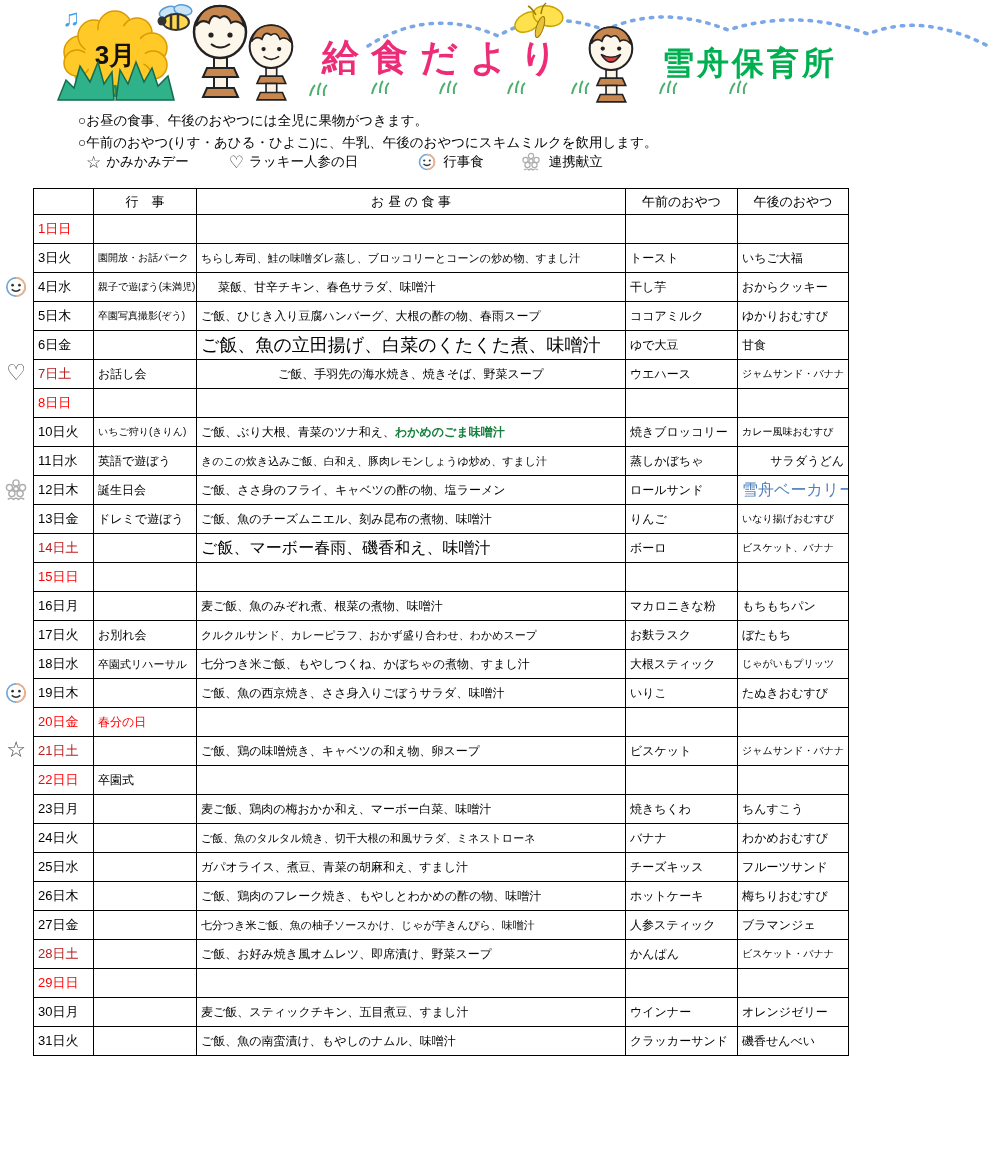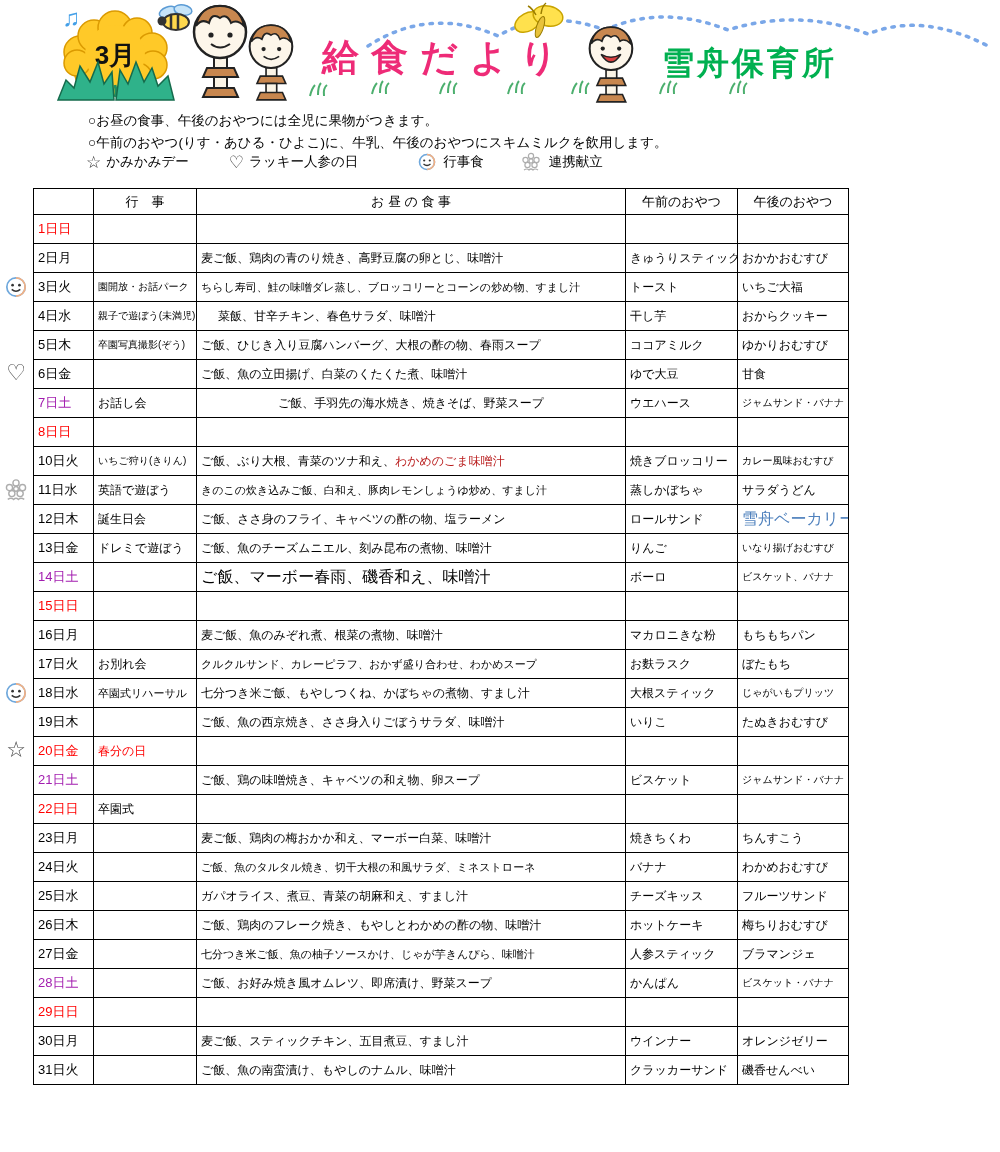--- a/index.html
+++ b/index.html
@@ -3,43 +3,43 @@
 <meta charset="utf-8">
 <style>
   html,body{margin:0;padding:0;background:#fff;}
   body{
     width:1000px;height:1152px;position:relative;overflow:hidden;
     font-family:"Liberation Sans","DejaVu Sans",sans-serif;color:#000;
   }
   
   .header-art{position:absolute;left:0;top:0;width:1000px;height:115px;}
   
-  .notes{position:absolute;left:88px;top:110px;font-size:13.5px;line-height:22px;white-space:nowrap;}
+  .notes{position:absolute;left:78px;top:110px;font-size:13.5px;line-height:22px;white-space:nowrap;}
   .legend{position:absolute;left:86px;top:150px;display:flex;align-items:center;font-size:13.5px;white-space:nowrap;height:24px;}
   .legend .item{display:flex;align-items:center;}
   .legend .glyph{font-size:17px;margin-right:5px;color:#333;}
   .legend .g-sm{margin-right:7px;display:inline-flex;}
   .m1{margin-left:0}.m2{margin-left:40px}.m3{margin-left:60px}.m4{margin-left:36px}
   
   table.menu{
     position:absolute;left:33px;top:188px;border-collapse:collapse;table-layout:fixed;
     width:815px;
   }
   table.menu th,table.menu td{
     border:1px solid #000;padding:0 4px;white-space:nowrap;overflow:hidden;
     font-weight:normal;box-sizing:border-box;
   }
   table.menu thead tr{height:26px;}
   table.menu tbody tr{height:29px;}
   th{font-size:13px;text-align:center;}
   td{font-size:12px;text-align:left;}
   .c-date{font-size:13px;padding-left:6px;}
   .red{color:#ff0000;}
-  .green{color:#a21caf;}
-  .lunch-hl{color:#b91c1c;font-weight:normal;}
+  .green{color:#b91c1c;}
+  .lunch-hl{color:#15803d;font-weight:bold;}
   .pm-blue{color:#4F81BD;font-weight:bold;}
   
   .margin-icon{
     position:absolute;left:1px;width:30px;height:26px;text-align:center;
     font-size:22px;line-height:26px;color:#444;
   }
   .margin-icon svg{vertical-align:middle;}
 </style>
 </head>
 <body>
@@ -203,27 +203,20 @@
   </thead>
   <tbody>
   <tr>
     <td class="c-date red">1日日</td>
     <td class="c-event" style="font-size: 12px;"></td>
     <td class="c-lunch" style="font-size: 12px;"><span class="lunch-main"></span><span class="lunch-hl"></span></td>
     <td class="c-am"></td>
     <td class="c-pm" style="font-size: 12px;"></td>
   </tr>
 
-  <tr>
-    <td class="c-date">2日月</td>
-    <td class="c-event" style="font-size: 12px;"></td>
-    <td class="c-lunch" style="font-size: 12px;"><span class="lunch-main">麦ご飯、鶏肉の青のり焼き、高野豆腐の卵とじ、味噌汁</span><span class="lunch-hl"></span></td>
-    <td class="c-am">きゅうりスティック</td>
-    <td class="c-pm" style="font-size: 12px;">おかかおむすび</td>
-  </tr>
 
   <tr>
     <td class="c-date">3日火</td>
     <td class="c-event" style="font-size: 10px;">園開放・お話パーク</td>
     <td class="c-lunch" style="font-size: 11px;"><span class="lunch-main">ちらし寿司、鮭の味噌ダレ蒸し、ブロッコリーとコーンの炒め物、すまし汁</span><span class="lunch-hl"></span></td>
     <td class="c-am">トースト</td>
     <td class="c-pm" style="font-size: 12px;">いちご大福</td>
   </tr>
 
   <tr>
@@ -238,21 +231,21 @@
     <td class="c-date">5日木</td>
     <td class="c-event" style="font-size: 10px;">卒園写真撮影(ぞう)</td>
     <td class="c-lunch" style="font-size: 12px;"><span class="lunch-main">ご飯、ひじき入り豆腐ハンバーグ、大根の酢の物、春雨スープ</span><span class="lunch-hl"></span></td>
     <td class="c-am">ココアミルク</td>
     <td class="c-pm" style="font-size: 12px;">ゆかりおむすび</td>
   </tr>
 
   <tr>
     <td class="c-date">6日金</td>
     <td class="c-event" style="font-size: 12px;"></td>
-    <td class="c-lunch" style="font-size: 12px;"><span class="lunch-main">ご飯、魚の立田揚げ、白菜のくたくた煮、味噌汁</span><span class="lunch-hl"></span></td>
+    <td class="c-lunch" style="font-size: 18px;"><span class="lunch-main">ご飯、魚の立田揚げ、白菜のくたくた煮、味噌汁</span><span class="lunch-hl"></span></td>
     <td class="c-am">ゆで大豆</td>
     <td class="c-pm" style="font-size: 12px;">甘食</td>
   </tr>
 
   <tr>
     <td class="c-date green">7日土</td>
     <td class="c-event" style="font-size: 12px;">お話し会</td>
     <td class="c-lunch" style="font-size: 12px; text-align: center;"><span class="lunch-main">ご飯、手羽先の海水焼き、焼きそば、野菜スープ</span><span class="lunch-hl"></span></td>
     <td class="c-am">ウエハース</td>
     <td class="c-pm" style="font-size: 10px;">ジャムサンド・バナナ</td>
@@ -273,21 +266,21 @@
     <td class="c-lunch" style="font-size: 12px;"><span class="lunch-main">ご飯、ぶり大根、青菜のツナ和え、</span><span class="lunch-hl">わかめのごま味噌汁</span></td>
     <td class="c-am">焼きブロッコリー</td>
     <td class="c-pm" style="font-size: 10px;">カレー風味おむすび</td>
   </tr>
 
   <tr>
     <td class="c-date">11日水</td>
     <td class="c-event" style="font-size: 12px;">英語で遊ぼう</td>
     <td class="c-lunch" style="font-size: 11px;"><span class="lunch-main">きのこの炊き込みご飯、白和え、豚肉レモンしょうゆ炒め、すまし汁</span><span class="lunch-hl"></span></td>
     <td class="c-am">蒸しかぼちゃ</td>
-    <td class="c-pm" style="font-size: 12px;">サラダうどん</td>
+    <td class="c-pm" style="font-size: 12px; text-align: right;">サラダうどん</td>
   </tr>
 
   <tr>
     <td class="c-date">12日木</td>
     <td class="c-event" style="font-size: 12px;">誕生日会</td>
     <td class="c-lunch" style="font-size: 12px;"><span class="lunch-main">ご飯、ささ身のフライ、キャベツの酢の物、塩ラーメン</span><span class="lunch-hl"></span></td>
     <td class="c-am">ロールサンド</td>
     <td class="c-pm pm-blue" style="font-size: 16px;">雪舟ベーカリー</td>
   </tr>
 

